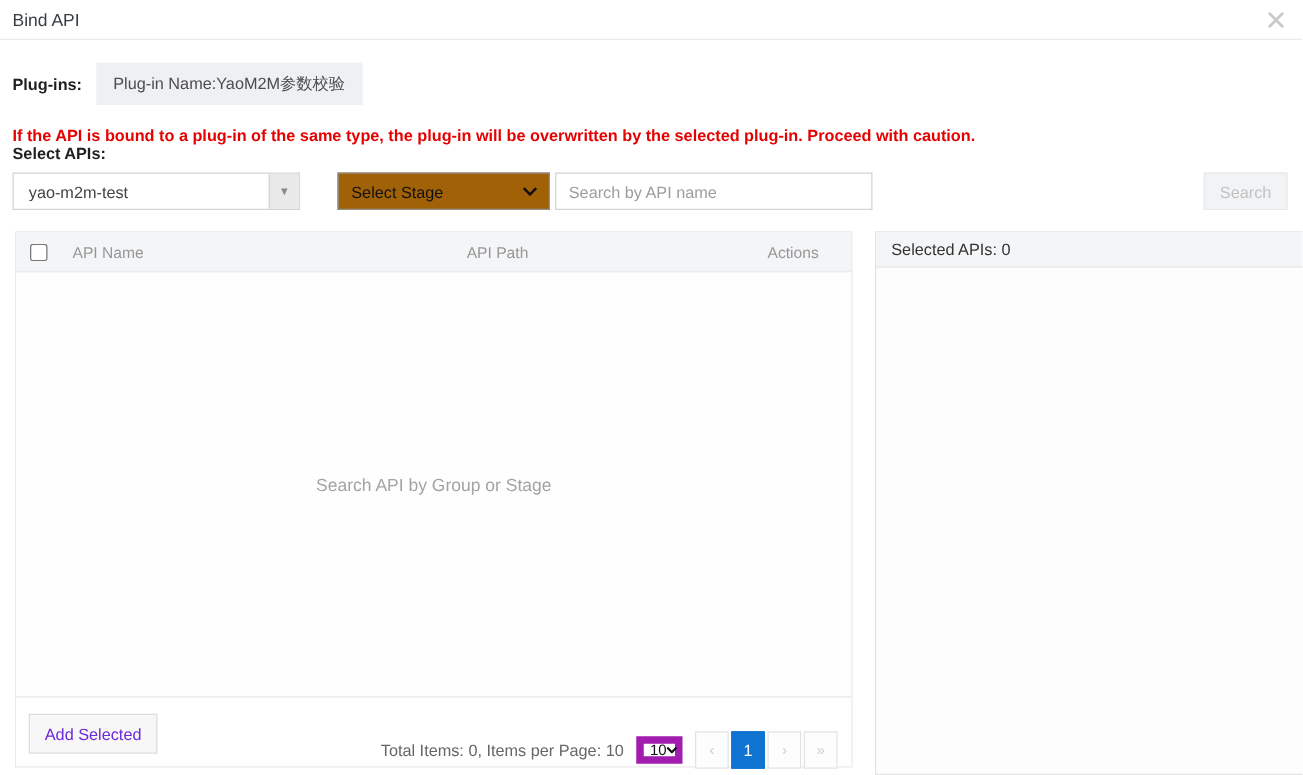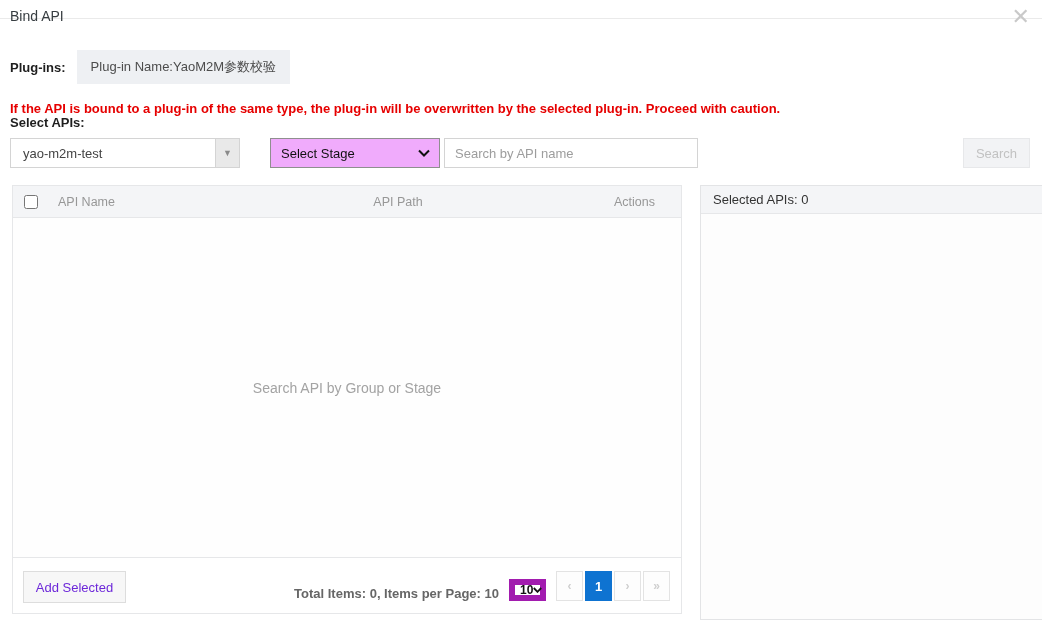--- a/index.html
+++ b/index.html
@@ -6,21 +6,21 @@
   html,body { width:1042px; height:620px; }
   body {
     position: relative;
     background: #ffffff;
     font-family: "Liberation Sans", sans-serif;
     overflow: hidden;
     color: #333;
   }
   
   .titlebar {
-    position:absolute; top:0; left:0; width:1042px; height:19px;
+    position:absolute; top:0; left:0; width:1042px; height:32px;
     border-bottom:1px solid #eaeaea; background:#fff;
   }
   .dialog-title {
     position:absolute; left:10px; top:8px;
     font-size:14px; color:#373d41;
   }
   .close-btn {
     position:absolute; right:12px; top:4px;
     font-size:22px; color:#c9c9c9; line-height:26px; cursor:pointer;
     font-weight:400;
@@ -53,21 +53,21 @@
     flex:1; padding-left:12px; font-size:13px; color:#444;
     overflow:hidden; white-space:nowrap;
   }
   .combo-arrow-box {
     width:24px; height:28px; background:#e9e9e9; border-left:1px solid #d4d4d4;
     display:flex; align-items:center; justify-content:center;
     color:#8a8a8a; font-size:9px;
   }
   .stage-select {
     position:absolute; left:270px; top:0; width:170px; height:30px;
-    border:1px solid #8f8f8f; background:#f0abfc; display:flex; align-items:center;
+    border:1px solid #8f8f8f; background:#a16207; display:flex; align-items:center;
     justify-content:space-between; padding:0 9px 0 10px; cursor:pointer;
   }
   .stage-select .select-value { font-size:13px; color:#111; }
   .text-input {
     position:absolute; top:0; height:30px;
     border:1px solid #d4d4d4; background:#fff;
     font-size:13px; color:#333; padding:0 10px;
     font-family:"Liberation Sans", sans-serif; outline:none;
   }
   .text-input::placeholder { color:#9d9d9d; opacity:1; }
@@ -103,21 +103,21 @@
   
   .table-footer {
     position:relative; height:56px; border-top:1px solid #e6e7e9;
     background:#fff;
   }
   .add-selected-btn {
     position:absolute; left:10px; top:13px; width:103px; height:32px;
     background:#f7f7f7; border:1px solid #ddd; color:#6d28d9;
     font-size:13px; font-family:"Liberation Sans", sans-serif; cursor:default;
   }
-  .pager { position:absolute; right:11px; top:13px; height:30px; display:flex; align-items:flex-end;font-weight:bold; }
+  .pager { position:absolute; right:11px; top:27px; height:30px; display:flex; align-items:center; }
   .total-text { font-size:13px; color:#666; margin-right:10px; white-space:nowrap; }
   .pagesize-select {
     width:37px; height:22px; border:6px solid #a21caf; background:#fff;
     display:flex; align-items:center; justify-content:space-between;
     padding:0 3px 0 5px; font-size:12px; color:#111; cursor:pointer; margin-right:8px;
   }
   .page-btn {
     width:27px; height:30px; margin-left:2px;
     display:flex; align-items:center; justify-content:center;
     border:1px solid #e3e3e3; background:#fdfdfd; color:#cfcfcf;

